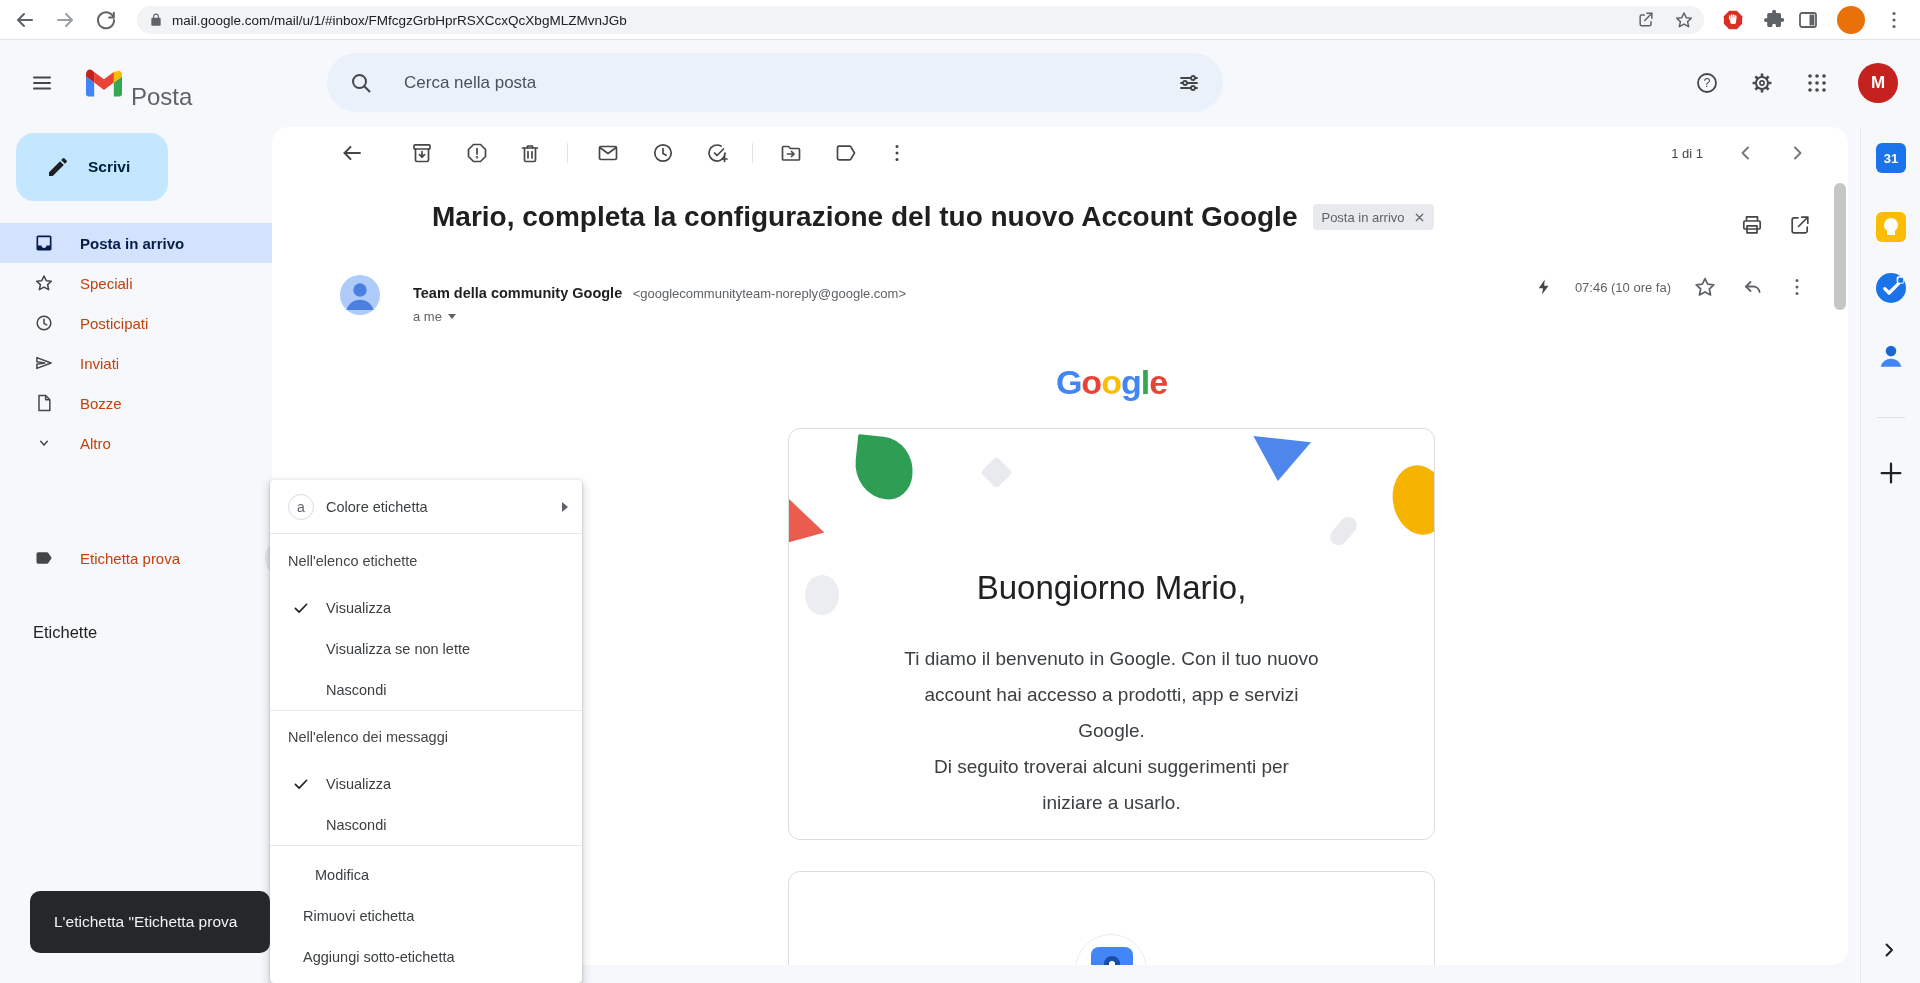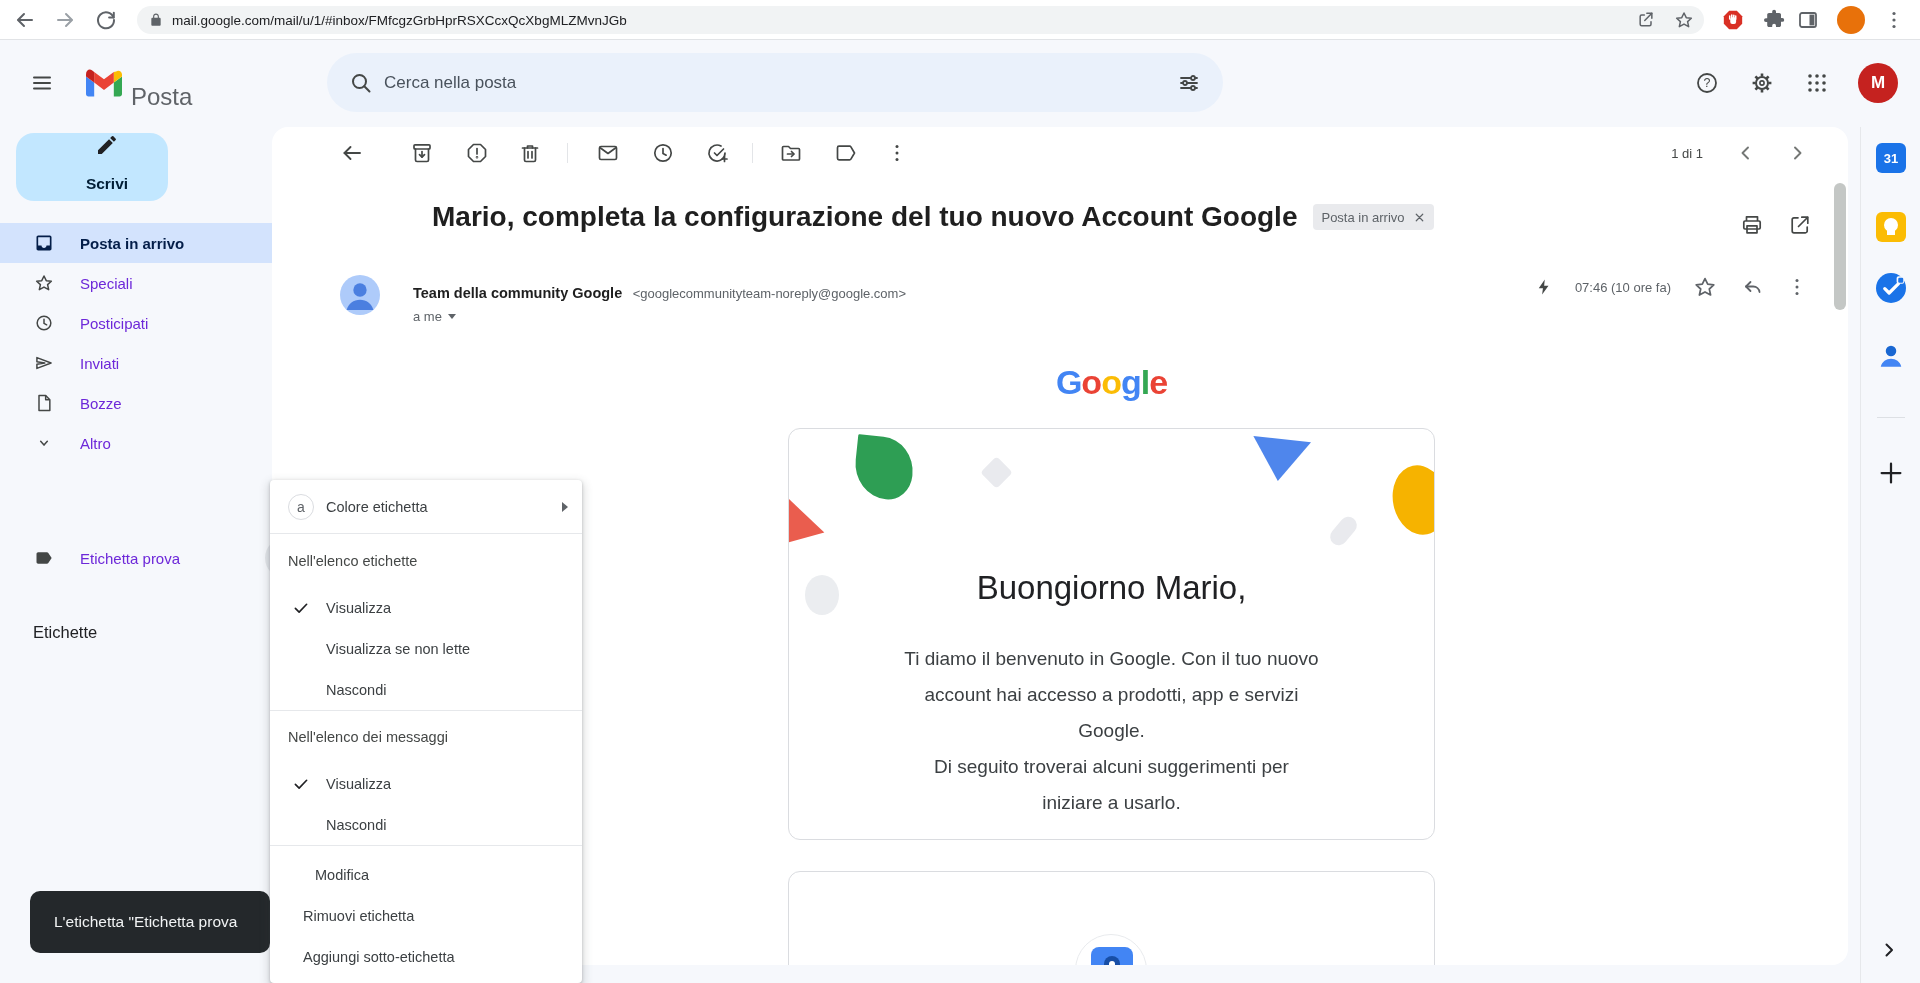--- a/index.html
+++ b/index.html
@@ -13,32 +13,32 @@
   .bico { position:absolute; top:8px; width:24px; height:24px; }
   .omnibox { position:absolute; left:137px; top:6px; width:1567px; height:28px; border-radius:14px; background:#f1f3f4; display:flex; align-items:center; padding-left:12px; }
   .url { font-size:13.5px; color:#202124; margin-left:9px; white-space:nowrap; }
   .ob-right { position:absolute; right:10px; top:4px; display:flex; gap:18px; }
   .avatar-browser { position:absolute; left:1837px; top:6px; width:28px; height:28px; border-radius:50%; background:#e8710a; }
 
   
   .gheader { position:absolute; left:0; top:40px; width:1920px; height:87px; background:#f6f8fc; }
   .gmail-word { font-size:24px; color:#5f6368; }
   .search-pill { position:absolute; left:327px; top:13px; width:896px; height:59px; border-radius:30px; background:#eaf1fb; display:flex; align-items:center; padding:0 22px; }
-  .search-pill input { border:none; outline:none; background:transparent; font-size:17px; color:#202124; flex:1; margin-left:11px; font-family:"Liberation Sans",sans-serif; }
+  .search-pill input { border:none; outline:none; background:transparent; font-size:17px; color:#202124; flex:1; margin-left:31px; font-family:"Liberation Sans",sans-serif; }
   .search-pill input::placeholder { color:#49525c; opacity:1; }
   .hicon { position:absolute; top:31px; width:24px; height:24px; }
   .avatar-gmail { position:absolute; left:1858px; top:23px; width:40px; height:40px; border-radius:50%; background:#c5221f; color:#fff; font-size:17px; font-weight:bold; display:flex; align-items:center; justify-content:center; }
 
   
   .sidebar { position:absolute; left:0; top:127px; width:272px; height:856px; }
-  .compose { position:absolute; left:16px; top:6px; width:152px; height:68px; border-radius:18px; background:#c2e7ff; display:flex; align-items:center; padding-left:30px; gap:18px; cursor:pointer;flex-direction:column; }
+  .compose { position:absolute; left:16px; top:6px; width:152px; height:68px; border-radius:18px; background:#c2e7ff; display:flex; align-items:center; padding-left:30px; gap:18px; cursor:pointer; }
   .compose span { font-size:15.5px; font-weight:bold; color:#001d35; }
   .nav { position:absolute; left:0; top:96px; width:272px; }
   .srow { height:40px; width:300px; display:flex; align-items:center; padding-left:34px; gap:26px; cursor:pointer; }
-  .srow .lbl { font-size:15px; color:#6d28d9; }
+  .srow .lbl { font-size:15px; color:#c2410c; }
   .srow.sel { background:#d3e3fd; border-radius:0 20px 20px 0; }
   .srow.sel .lbl { font-weight:bold; color:#041e49; }
   .side-head { position:absolute; left:33px; top:496px; font-size:16.5px; color:#202124; }
   .label-row { position:absolute; left:0; top:411px; }
 
   
   .pane { position:absolute; left:272px; top:127px; width:1576px; height:838px; background:#fff; border-radius:16px; overflow:hidden; }
   .tico { position:absolute; top:14px; width:24px; height:24px; cursor:pointer; }
   .tsep { position:absolute; top:16px; width:1px; height:20px; background:#e3e5e8; }
   .pagerow { position:absolute; right:39px; top:0; height:52px; display:flex; align-items:center; gap:27px; }

